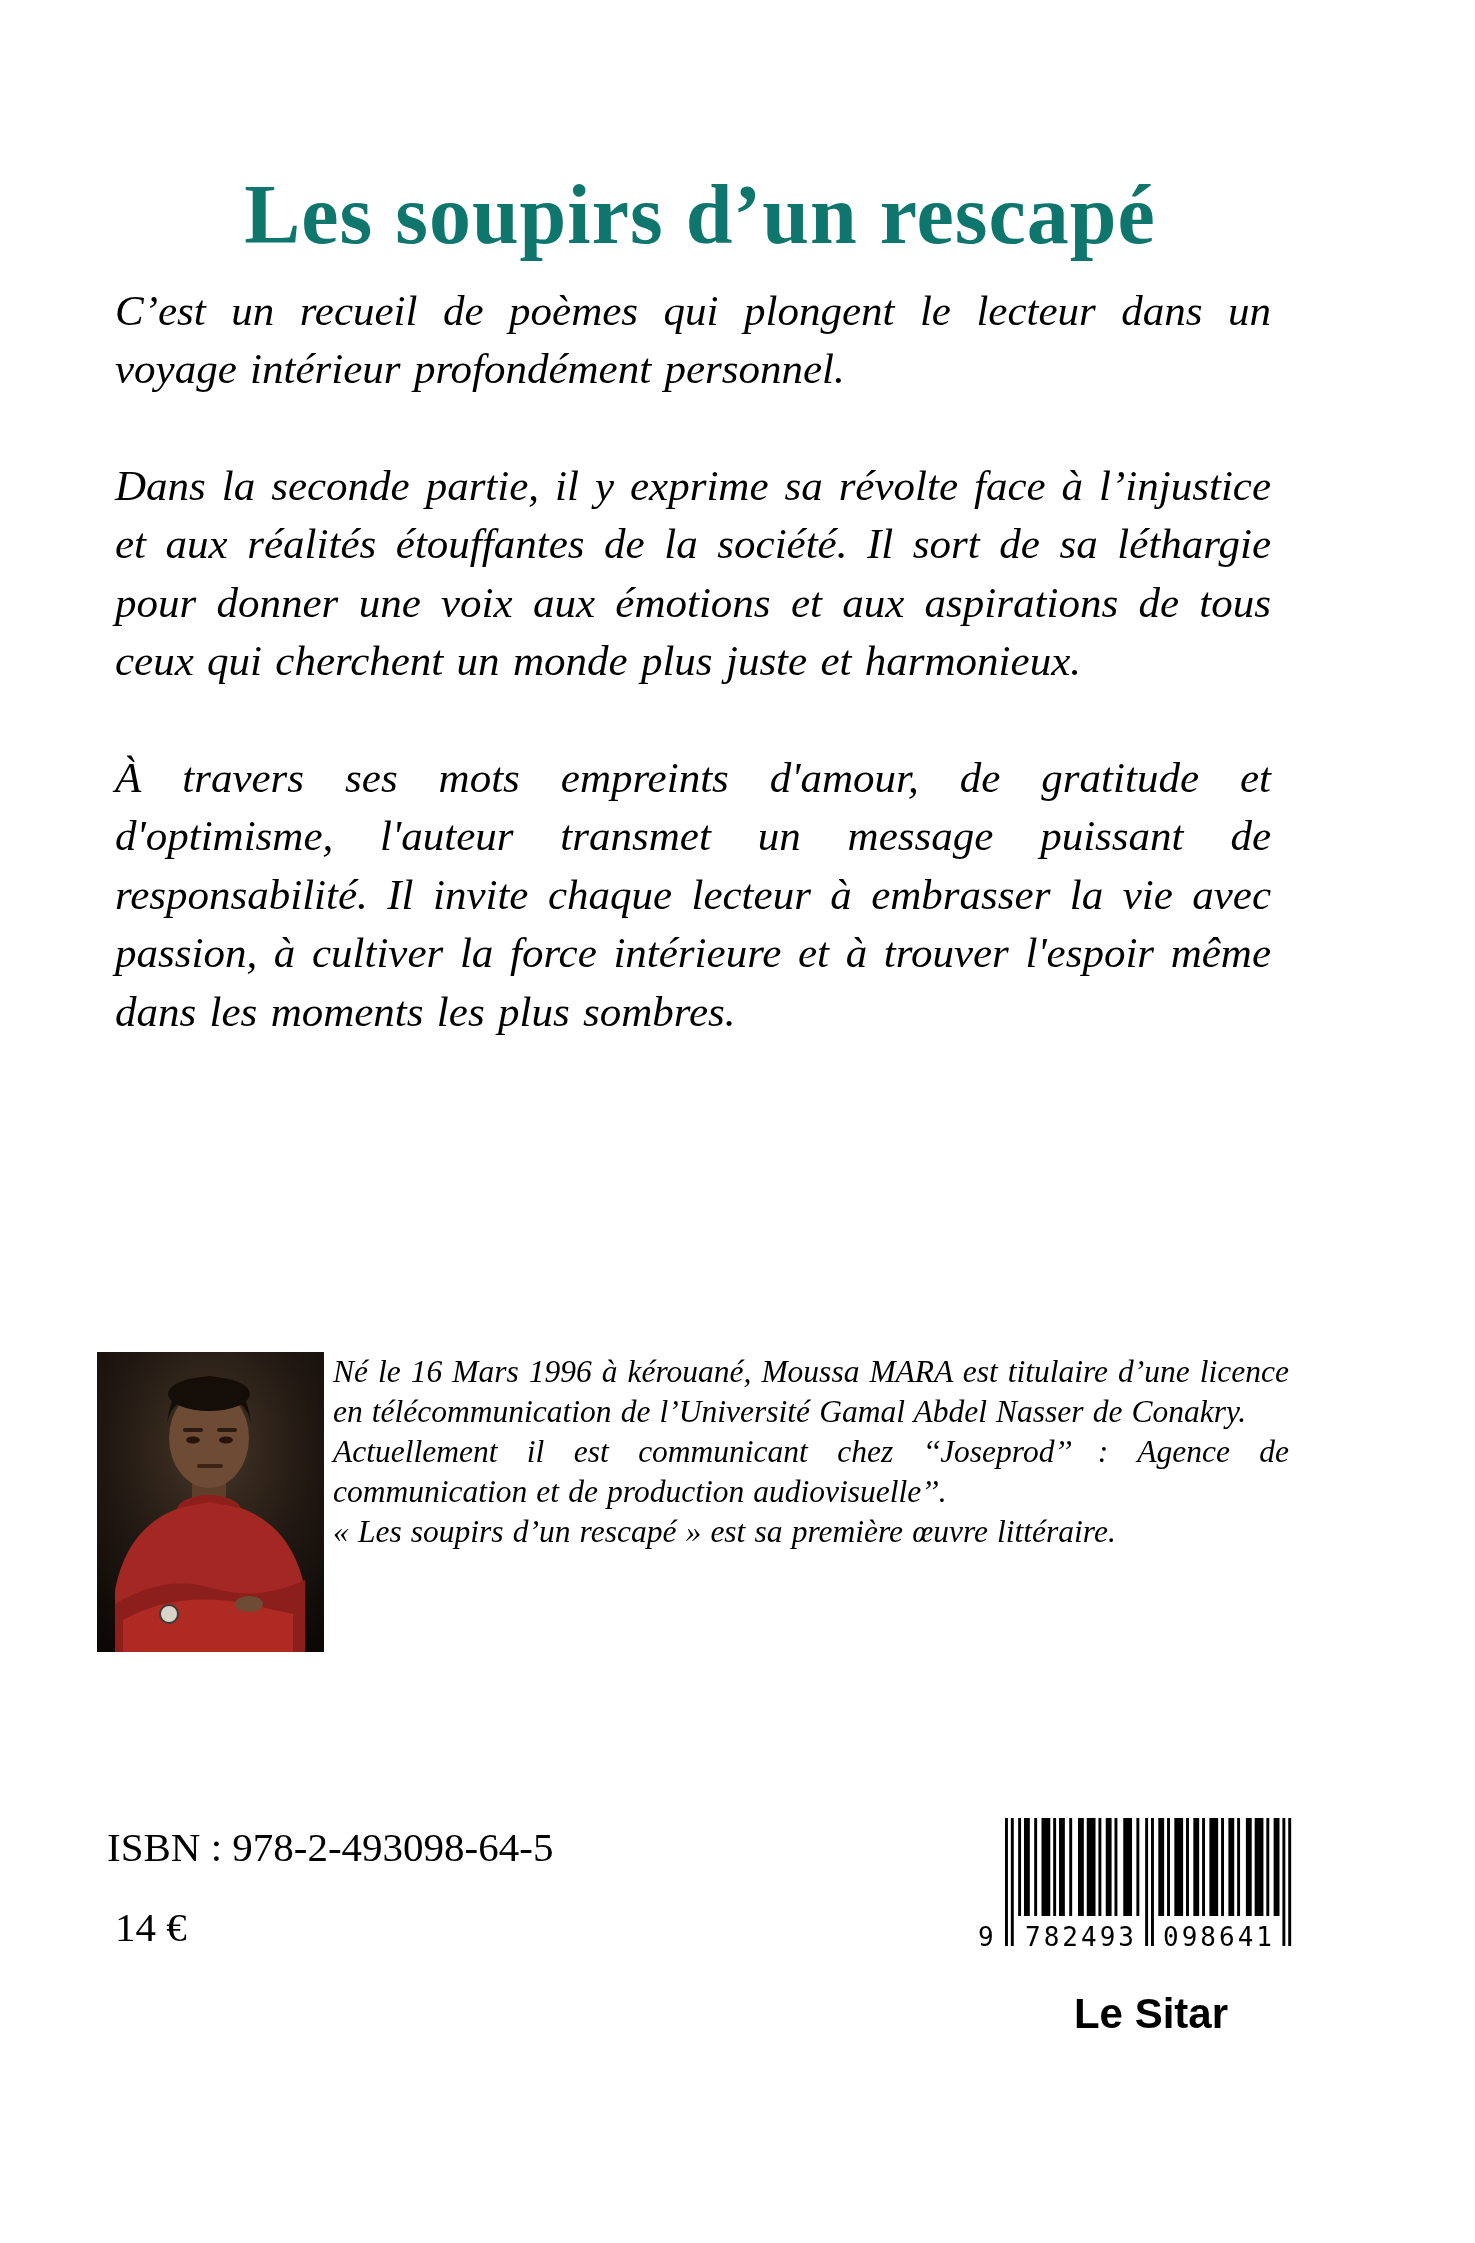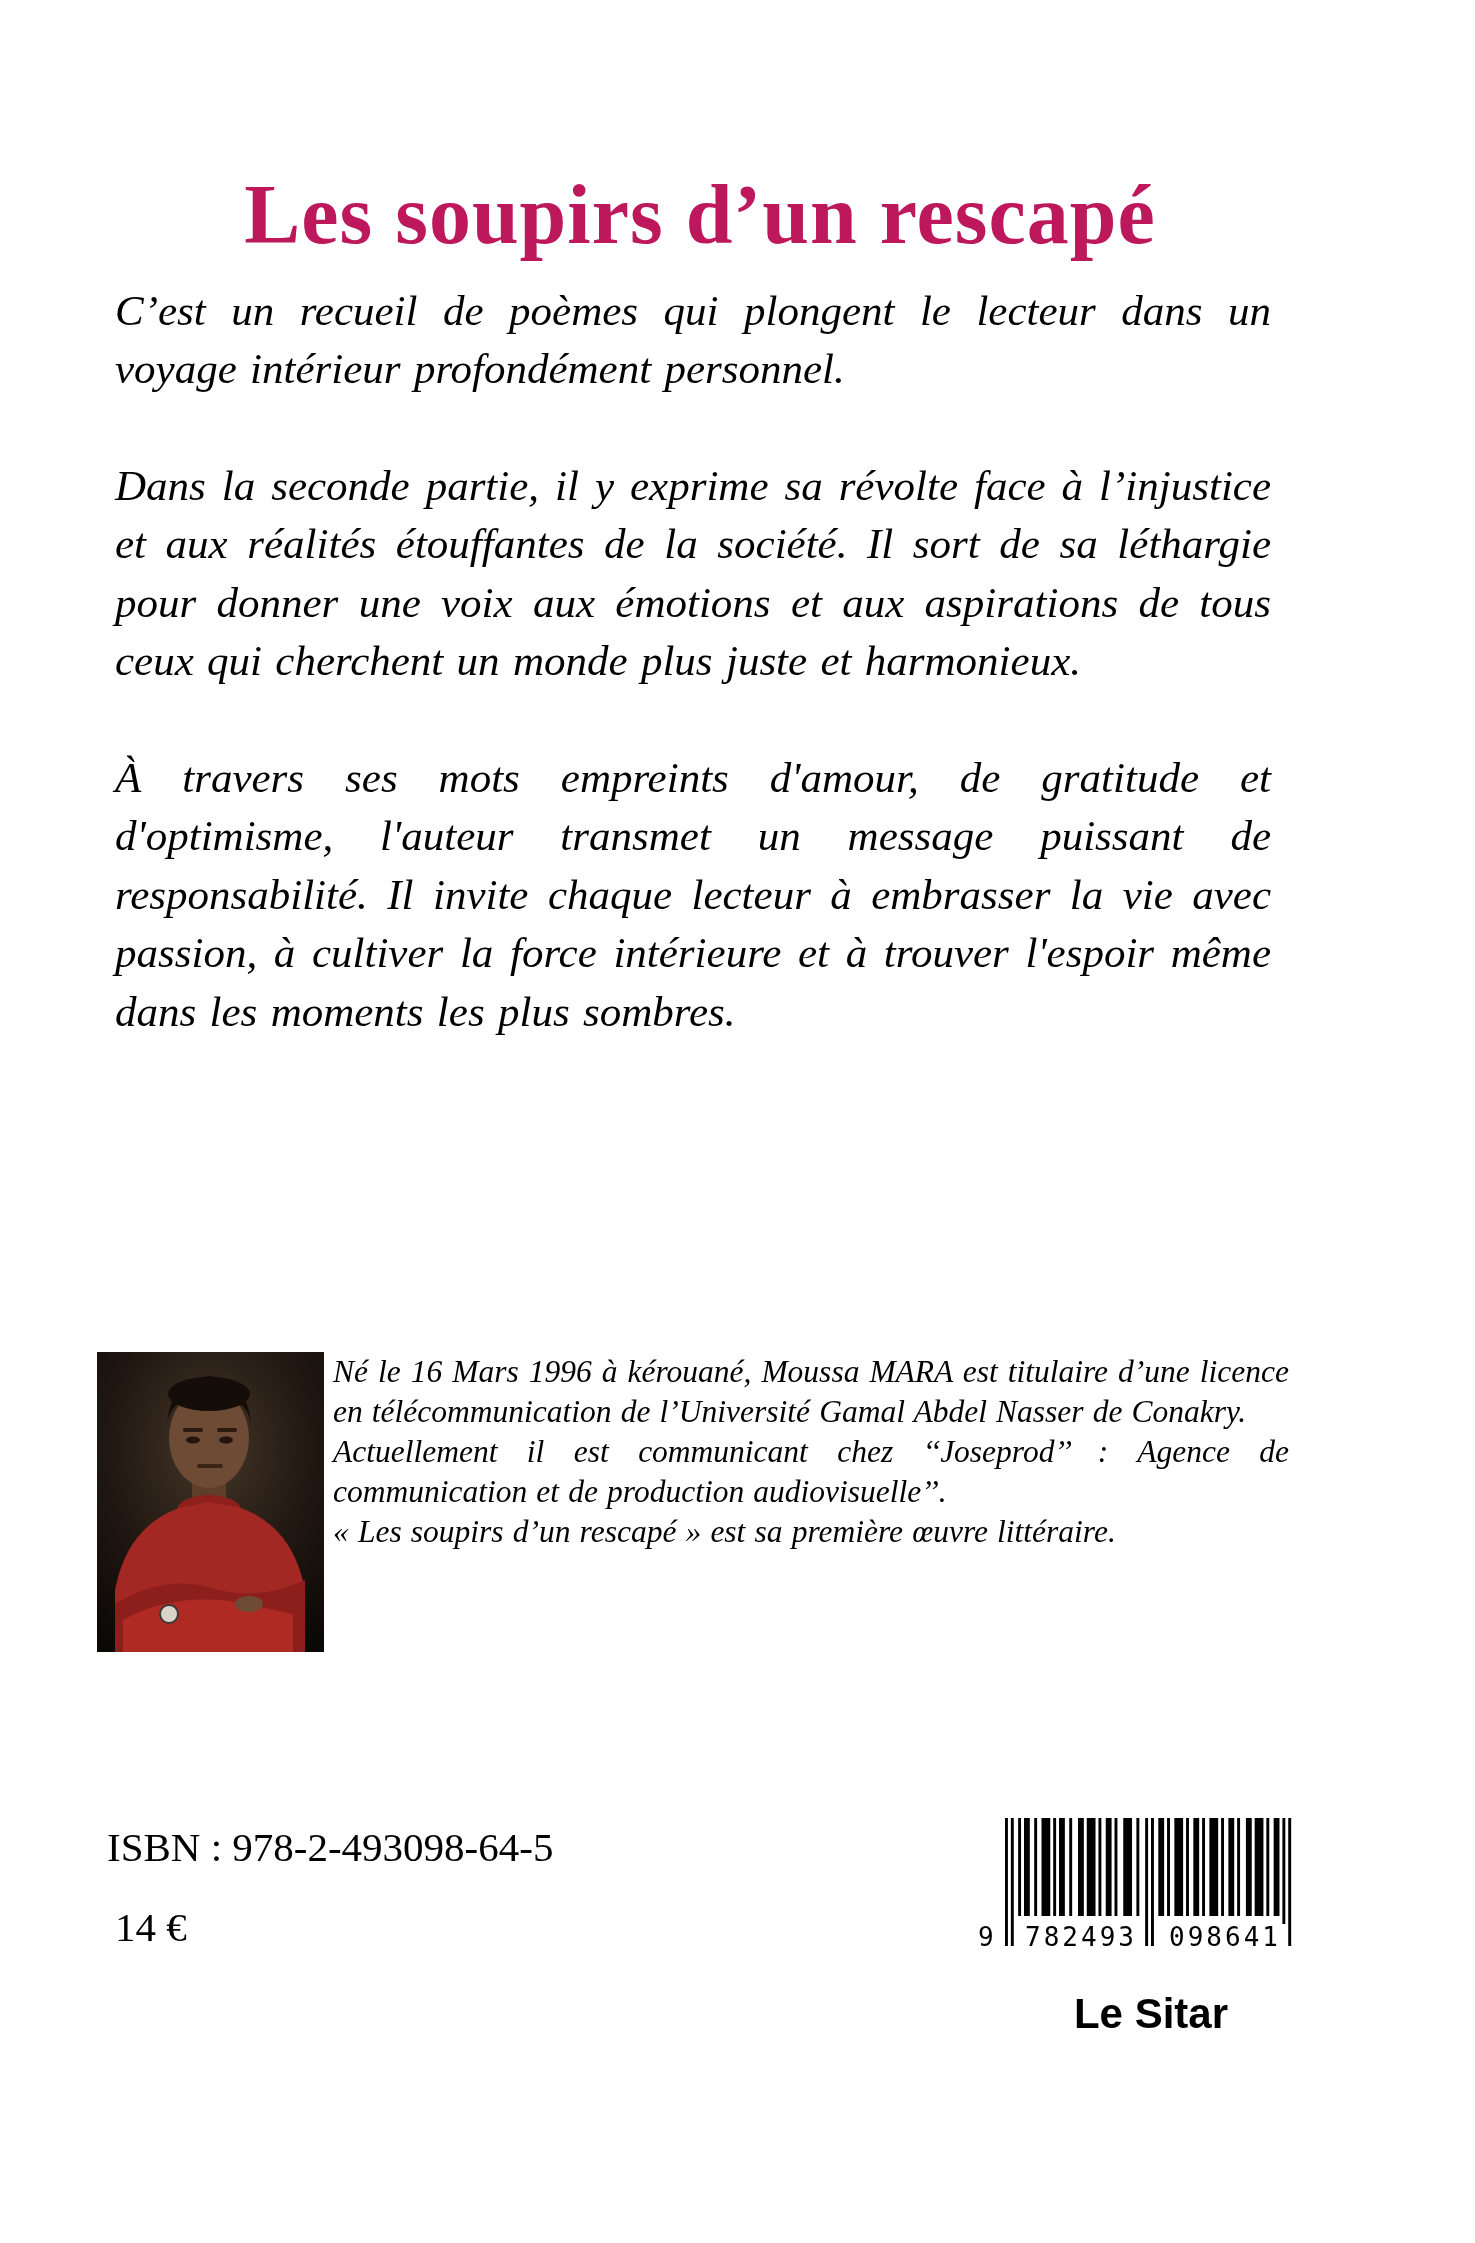--- a/index.html
+++ b/index.html
@@ -91,38 +91,38 @@
     bottom: 0;
     font-family: "DejaVu Sans Mono", monospace;
     font-size: 26px;
     line-height: 26px;
     background: #ffffff;
     padding: 0 3px;
     white-space: nowrap;
   }
   .bc-prefix { left: -30px; background: transparent; }
   .bc-g1 { left: 14px; width: 118px; text-align: center; letter-spacing: 3px; }
-  .bc-g2 { left: 152px; width: 118px; text-align: center; letter-spacing: 3px; margin-left: 6px; }
+  .bc-g2 { left: 152px; width: 118px; text-align: center; letter-spacing: 3px; }
   .publisher {
     position: absolute;
     left: 1005px;
     top: 1990px;
     width: 292px;
     text-align: center;
     font-family: "Liberation Sans", sans-serif;
     font-weight: bold;
     font-size: 42px;
   }
 </style>
 </head>
 <body>
 
 <div class="page">
 
-  <h1 class="title" style="color: #be185d;">Les soupirs d’un rescapé</h1>
+  <h1 class="title" style="color: #0f766e;">Les soupirs d’un rescapé</h1>
 
   <div class="synopsis">
     <p>C’est un recueil de poèmes qui plongent le lecteur dans un voyage intérieur profondément personnel.</p>
     <p class="spaced">Dans la seconde partie, il y exprime sa révolte face à l’injustice et aux réalités étouffantes de la société. Il sort de sa léthargie pour donner une voix aux émotions et aux aspirations de tous ceux qui cherchent un monde plus juste et harmonieux.</p>
     <p class="spaced">À travers ses mots empreints d'amour, de gratitude et d'optimisme, l'auteur transmet un message puissant de responsabilité. Il invite chaque lecteur à embrasser la vie avec passion, à cultiver la force intérieure et à trouver l'espoir même dans les moments les plus sombres.</p>
   </div>
 
   <div class="author">
     <svg class="photo" viewBox="0 0 227 300" xmlns="http://www.w3.org/2000/svg" role="img" aria-label="author portrait">
       <defs>

